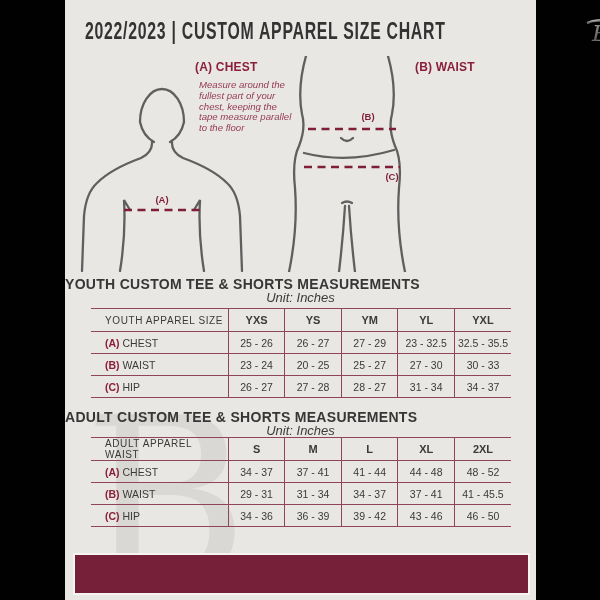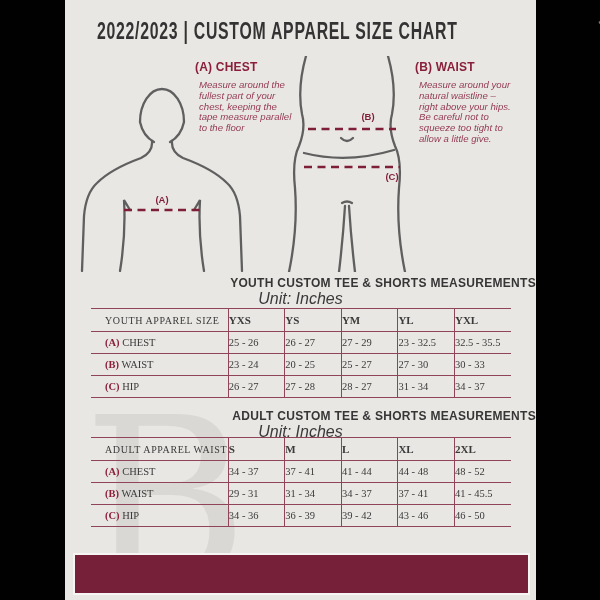--- a/index.html
+++ b/index.html
@@ -1,44 +1,44 @@
 <!DOCTYPE html>
 <html><head>
 <meta charset="utf-8">
 <style>
   html,body{margin:0;padding:0;}
   body{width:600px;height:600px;background:#010101;position:relative;overflow:hidden;
        font-family:"Liberation Sans",sans-serif;}
   .content{position:absolute;left:65px;top:0;width:471px;height:600px;background:#e9e7e4;}
 
   
-  .hdr{position:absolute;top:13px;left:32px;right:22px;height:36px;
+  .hdr{position:absolute;top:13px;left:20px;right:22px;height:36px;
        display:flex;align-items:center;}
   .title{display:inline-block;font-weight:bold;font-size:22px;letter-spacing:1px;
          color:#333;white-space:nowrap;transform:scale(0.72,1.08);transform-origin:left center;}
   .brand{display:flex;align-items:center;gap:8px;}
 
   
   .fig{position:absolute;}
   .guide{position:absolute;}
   .guide h3{margin:0;font-size:12px;font-weight:bold;color:#8a1f39;letter-spacing:0.2px;}
   .guide p{margin:6px 0 0 4px;font-style:italic;font-size:9.6px;line-height:10.8px;
            color:#933a53;white-space:pre-line;}
 
   
-  .tbl-title{position:absolute;left:0;width:100%;text-align:right;font-weight:bold;
-             font-size:12px;letter-spacing:0.3px;color:#363636;}
+  .tbl-title{position:absolute;left:0;width:100%;text-align:left;font-weight:bold;
+             font-size:14px;letter-spacing:0.3px;color:#363636;}
   .tbl-unit{position:absolute;left:0;width:100%;text-align:center;font-style:italic;
-            font-size:16px;color:#3a3a3a;}
+            font-size:13px;color:#3a3a3a;}
 
   
   .sz-table{position:absolute;left:26px;width:420px;border-collapse:collapse;table-layout:fixed;
             color:#3a3a3a;border-top:1.5px solid #90445a;}
-  .sz-table tr{border-bottom:1.5px solid #90445a;font-family:Liberation Serif, serif;}
-  .sz-table td{border-left:1.5px solid #90445a;text-align:left;font-size:10.5px;
+  .sz-table tr{border-bottom:1.5px solid #90445a;}
+  .sz-table td{border-left:1.5px solid #90445a;text-align:center;font-size:10.5px;
                padding:0;height:21px;}
   .sz-table td.lbl{border-left:none;text-align:left;padding-left:14px;}
   .sz-table tr.head td{font-weight:bold;font-size:11px;height:22px;}
   .sz-table tr.head td.lbl{font-weight:normal;font-size:10px;letter-spacing:0.6px;}
   .key{color:#8a1f39;font-weight:bold;}
 
   
   .watermark{position:absolute;left:18px;top:388px;font-family:"DejaVu Serif",serif;
              font-size:225px;line-height:1;color:rgba(90,90,90,0.10);pointer-events:none;}
   .footer-bar{position:absolute;left:8px;top:553px;width:453px;height:38px;
@@ -101,26 +101,20 @@
     <path class="outline" d="M 63 150 Q 61 182 57 216"></path>
     <path class="outline" d="M 67 150 Q 69 182 73 216"></path>
     <path class="dash" d="M 26 73 L 114 73"></path>
     <text class="mark" x="86" y="64" text-anchor="middle">(B)</text>
     <path class="dash" d="M 22 111 L 118 111"></path>
     <text class="mark" x="110" y="124" text-anchor="middle">(C)</text>
   </svg>
 
   <div class="guide" style="left:350px;top:60px;width:122px">
     <h3>(B) WAIST</h3>
-    <p>Measure around your
-natural waistline –
-right above your hips.
-Be careful not to
-squeeze too tight to
-allow a little give.</p>
   </div>
 
   <div class="guide" style="left:350px;top:164px;width:126px">
   </div>
 
   <div class="watermark">B</div>
 
   <div class="tbl-title" style="top:276px">YOUTH CUSTOM TEE &amp; SHORTS MEASUREMENTS</div>
   <div class="tbl-unit" style="top:290px">Unit: Inches</div>
   <table class="sz-table" style="top:308px">

